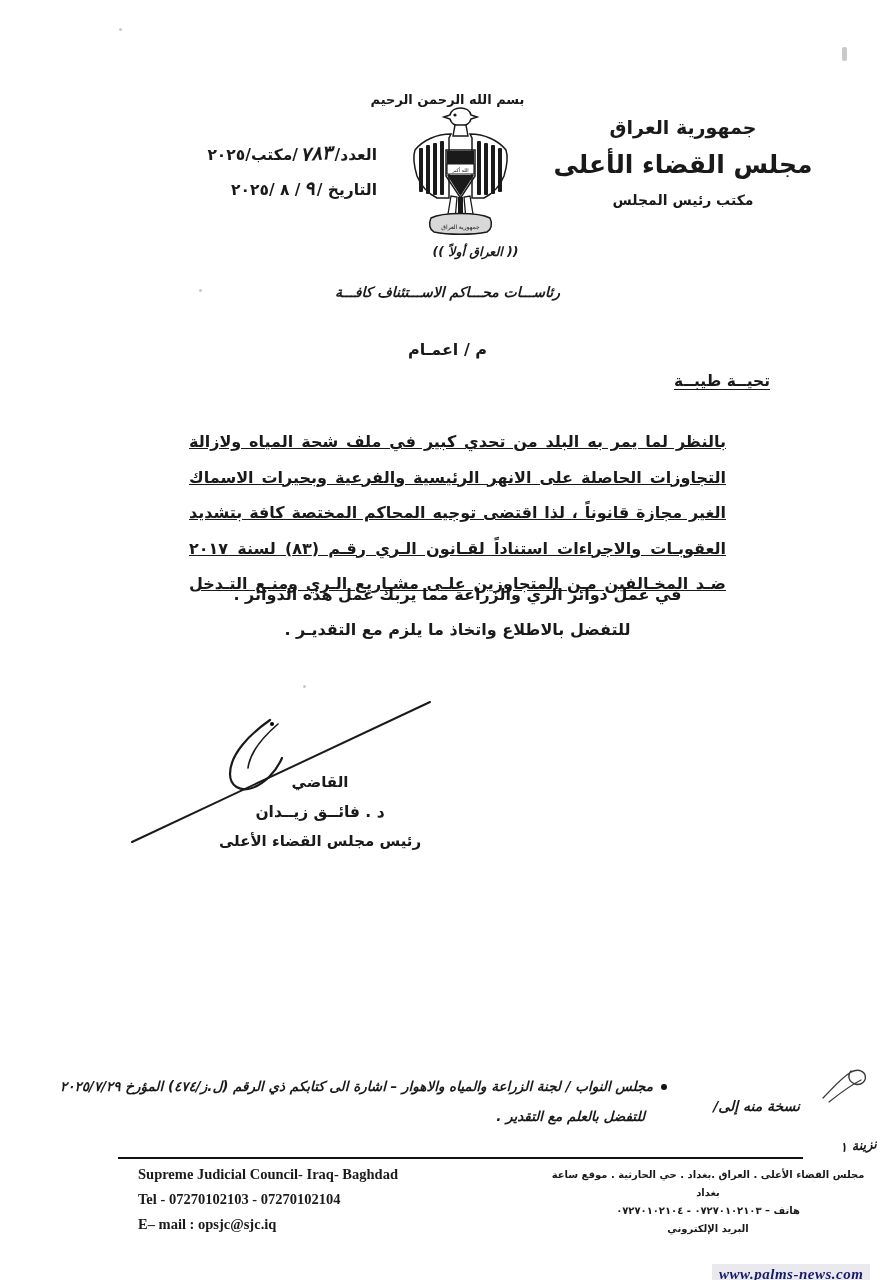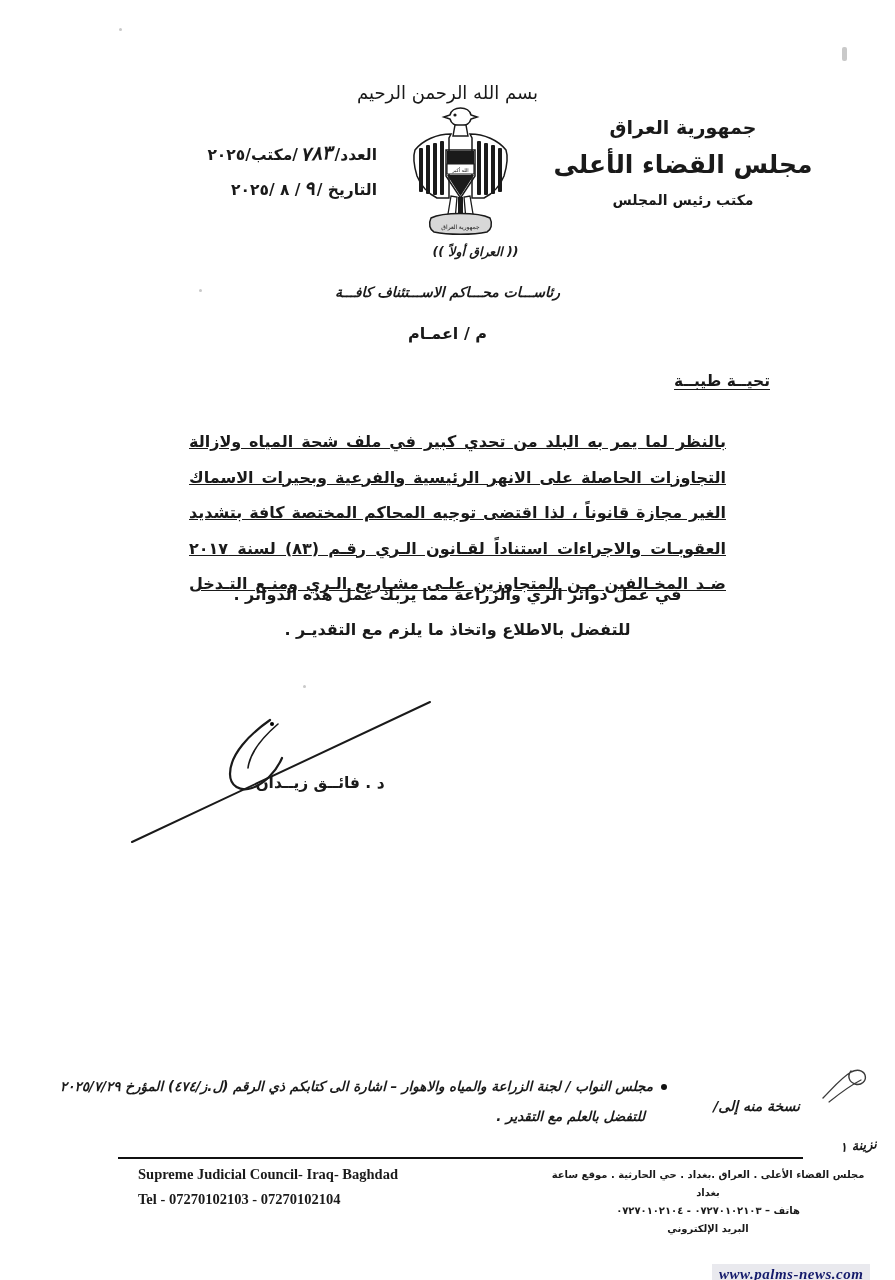--- a/index.html
+++ b/index.html
@@ -16,26 +16,26 @@
     width: 895px;
     height: 1280px;
     background: #ffffff;
     overflow: hidden;
     color: #1a1a1a;
   }
 
   
   .basmala {
     position: absolute;
-    top: 82px;
+    top: 92px;
     left: 0;
     width: 895px;
     text-align: center;
-    font-size: 18px;
-    font-weight: normal;
+    font-size: 13px;
+    font-weight: bold;
     letter-spacing: 0.2px;
   }
   .emblem {
     position: absolute;
     top: 104px;
     left: 403px;
     width: 115px;
     height: 132px;
   }
   .emblem svg { display: block; width: 100%; height: 100%; }
@@ -97,21 +97,21 @@
     left: 0;
     width: 895px;
     text-align: center;
     font-size: 14px;
     font-weight: bold;
     font-style: italic;
     letter-spacing: 4px;
   }
   .subject {
     position: absolute;
-    top: 324px;
+    top: 340px;
     left: 0;
     width: 895px;
     text-align: center;
     font-size: 16px;
     font-weight: bold;
     letter-spacing: 1px;
   }
   .greeting {
     position: absolute;
     top: 372px;
@@ -377,21 +377,23 @@
   <div class="sig-stroke">
     <svg viewBox="0 0 440 160" xmlns="http://www.w3.org/2000/svg">
       <path d="M2 152 L300 12" fill="none" stroke="#1a1a1a" stroke-width="2" stroke-linecap="round"></path>
       <path d="M140 30 C120 44 100 64 100 84 C100 96 110 102 122 98 C134 94 146 82 152 68" fill="none" stroke="#1a1a1a" stroke-width="2.2" stroke-linecap="round"></path>
       <path d="M148 34 C134 46 120 62 118 78" fill="none" stroke="#1a1a1a" stroke-width="1.6" stroke-linecap="round"></path>
       <circle cx="142" cy="34" r="2"></circle>
     </svg>
   </div>
 
   <div class="sig-block">
+    <div class="sig-title">القاضي</div>
     <div class="sig-name">د . فائــق زيــدان</div>
+    <div class="sig-role">رئيس مجلس القضاء الأعلى</div>
   </div>
 
   <div class="cc-header">نسخة منه إلى/</div>
   <div class="cc-item">
     <span class="cc-bullet"></span><span>مجلس النواب / لجنة الزراعة والمياه والاهوار – اشارة الى كتابكم ذي الرقم (ل.ز/٤٧٤) المؤرخ ٢٠٢٥/٧/٢٩</span>
   </div>
   <div class="cc-note">للتفضل بالعلم مع التقدير .</div>
 
   <div class="scribble">
     <svg viewBox="0 0 60 45" xmlns="http://www.w3.org/2000/svg">
@@ -400,20 +402,21 @@
     </svg>
   </div>
 
   <div class="margin-note">نزينة ١</div>
 
   <div class="divider"></div>
 
   <div class="footer-en">
     <div>Supreme Judicial Council- Iraq- Baghdad</div>
     <div>Tel  - 07270102103 - 07270102104</div>
+    <div>E– mail :  opsjc@sjc.iq</div>
   </div>
 
   <div class="footer-ar">
     <div>مجلس القضاء الأعلى . العراق .بغداد . حي الحارثية . موقع ساعة بغداد</div>
     <div>
       <span>هاتف –</span>
       <span class="tel">٠٧٢٧٠١٠٢١٠٣ - ٠٧٢٧٠١٠٢١٠٤</span>
     </div>
     <div>البريد الإلكتروني</div>
   </div>

